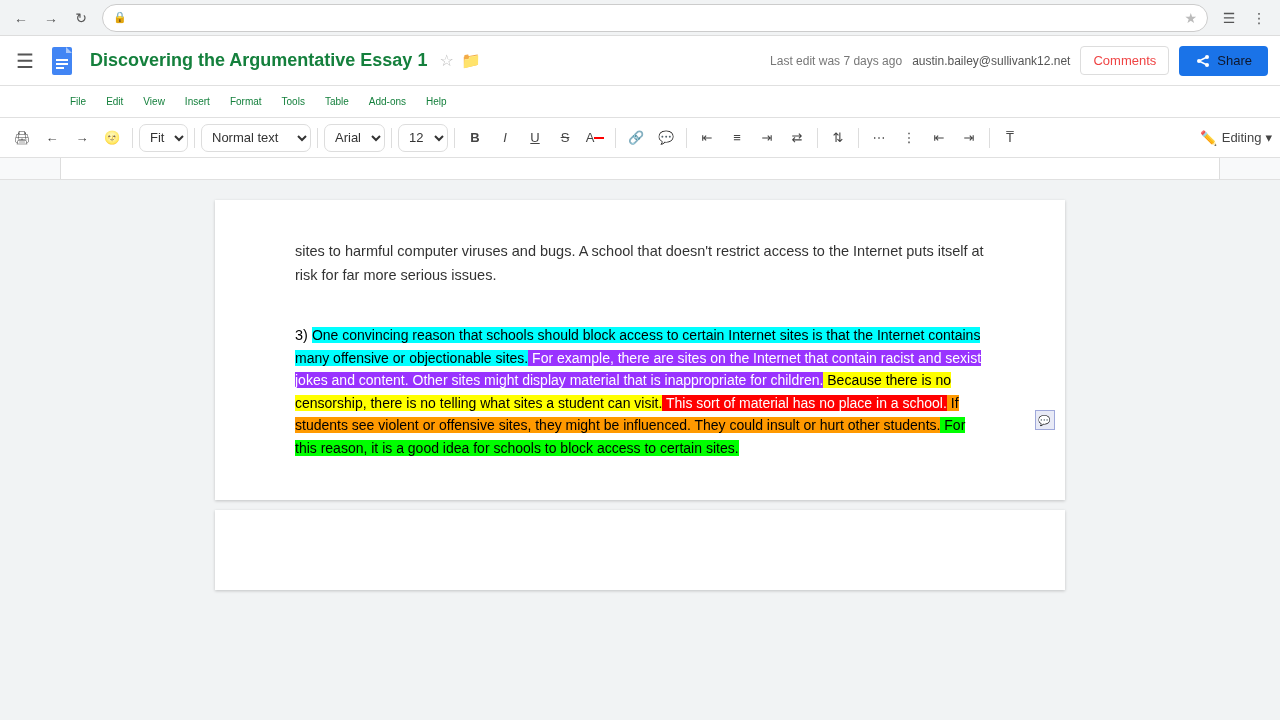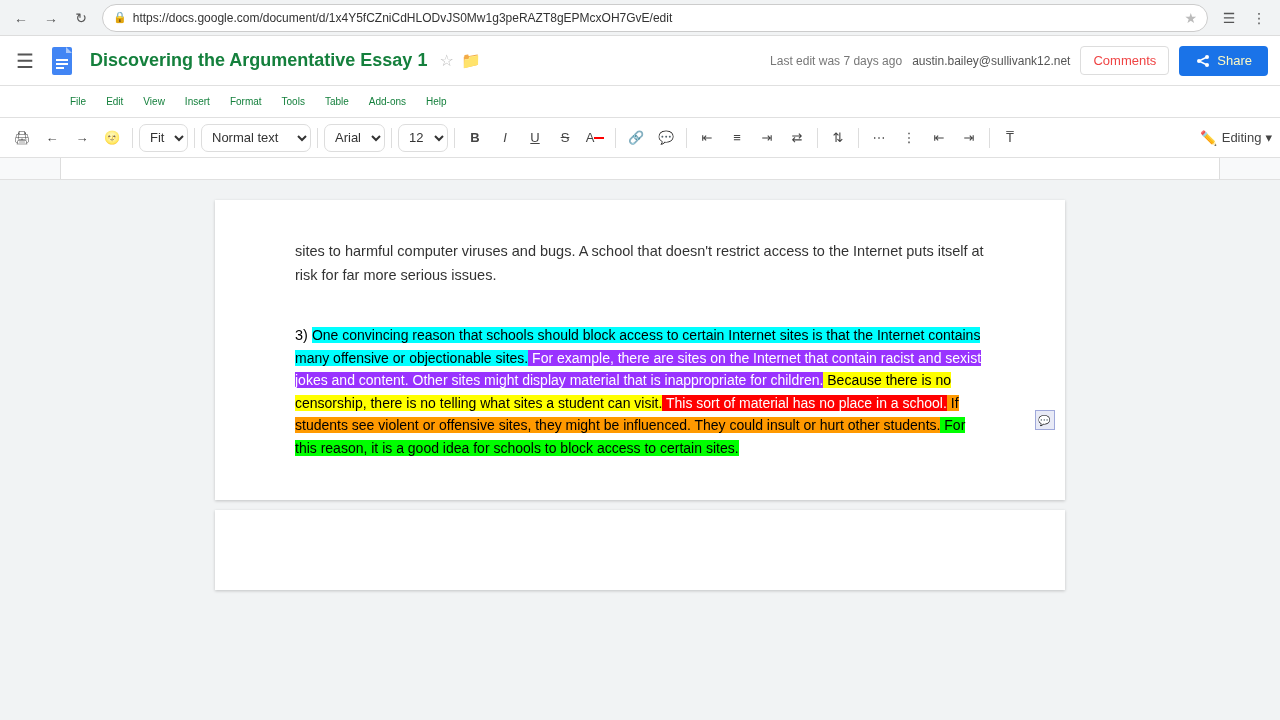--- a/index.html
+++ b/index.html
@@ -49,21 +49,21 @@
     .doc-title { font-size: 18px; color: #15803d; font-weight: 700; margin-left: 4px; }
     .title-star { color: #bbb; font-size: 16px; margin-left: 4px; cursor: pointer; }
     .title-folder { color: #bbb; font-size: 16px; cursor: pointer; }
     .app-bar-right { margin-left: auto; display: flex; align-items: center; gap: 10px; }
     .user-email { font-size: 12px; color: #555; }
     .comments-btn {
       background: transparent; border: 1px solid #ddd; border-radius: 4px;
       padding: 6px 12px; font-size: 13px; cursor: pointer; color: #ef4444;
     }
     .share-btn {
-      background: #1a73e8; color: #fef9c3; border: none; border-radius: 4px;
+      background: #1a73e8; color: #0f172a; border: none; border-radius: 4px;
       padding: 7px 16px; font-size: 13px; font-weight: 500; cursor: pointer;
       display: flex; align-items: center; gap: 6px;
     }
     .last-edit { font-size: 12px; color: #777; }
 
     
     .menu-bar {
       background: #fff;
       height: 32px;
       display: flex;
@@ -175,21 +175,20 @@
 <body>
 
 <div class="browser-bar">
   <div class="nav-buttons">
     <button class="nav-btn">←</button>
     <button class="nav-btn">→</button>
     <button class="nav-btn">↻</button>
   </div>
   <div class="address-bar">
     <span class="secure-icon">🔒</span>
-    <span class="url-text">https://docs.google.com/document/d/1x4Y5fCZniCdHLODvJS0Mw1g3peRAZT8gEPMcxOH7GvE/edit</span>
     <span class="star-icon">★</span>
   </div>
   <div class="browser-actions">
     <button class="browser-action-btn">☰</button>
     <button class="browser-action-btn">⋮</button>
   </div>
 </div>
 
 <div class="app-bar">
   <span class="hamburger-icon">☰</span>

